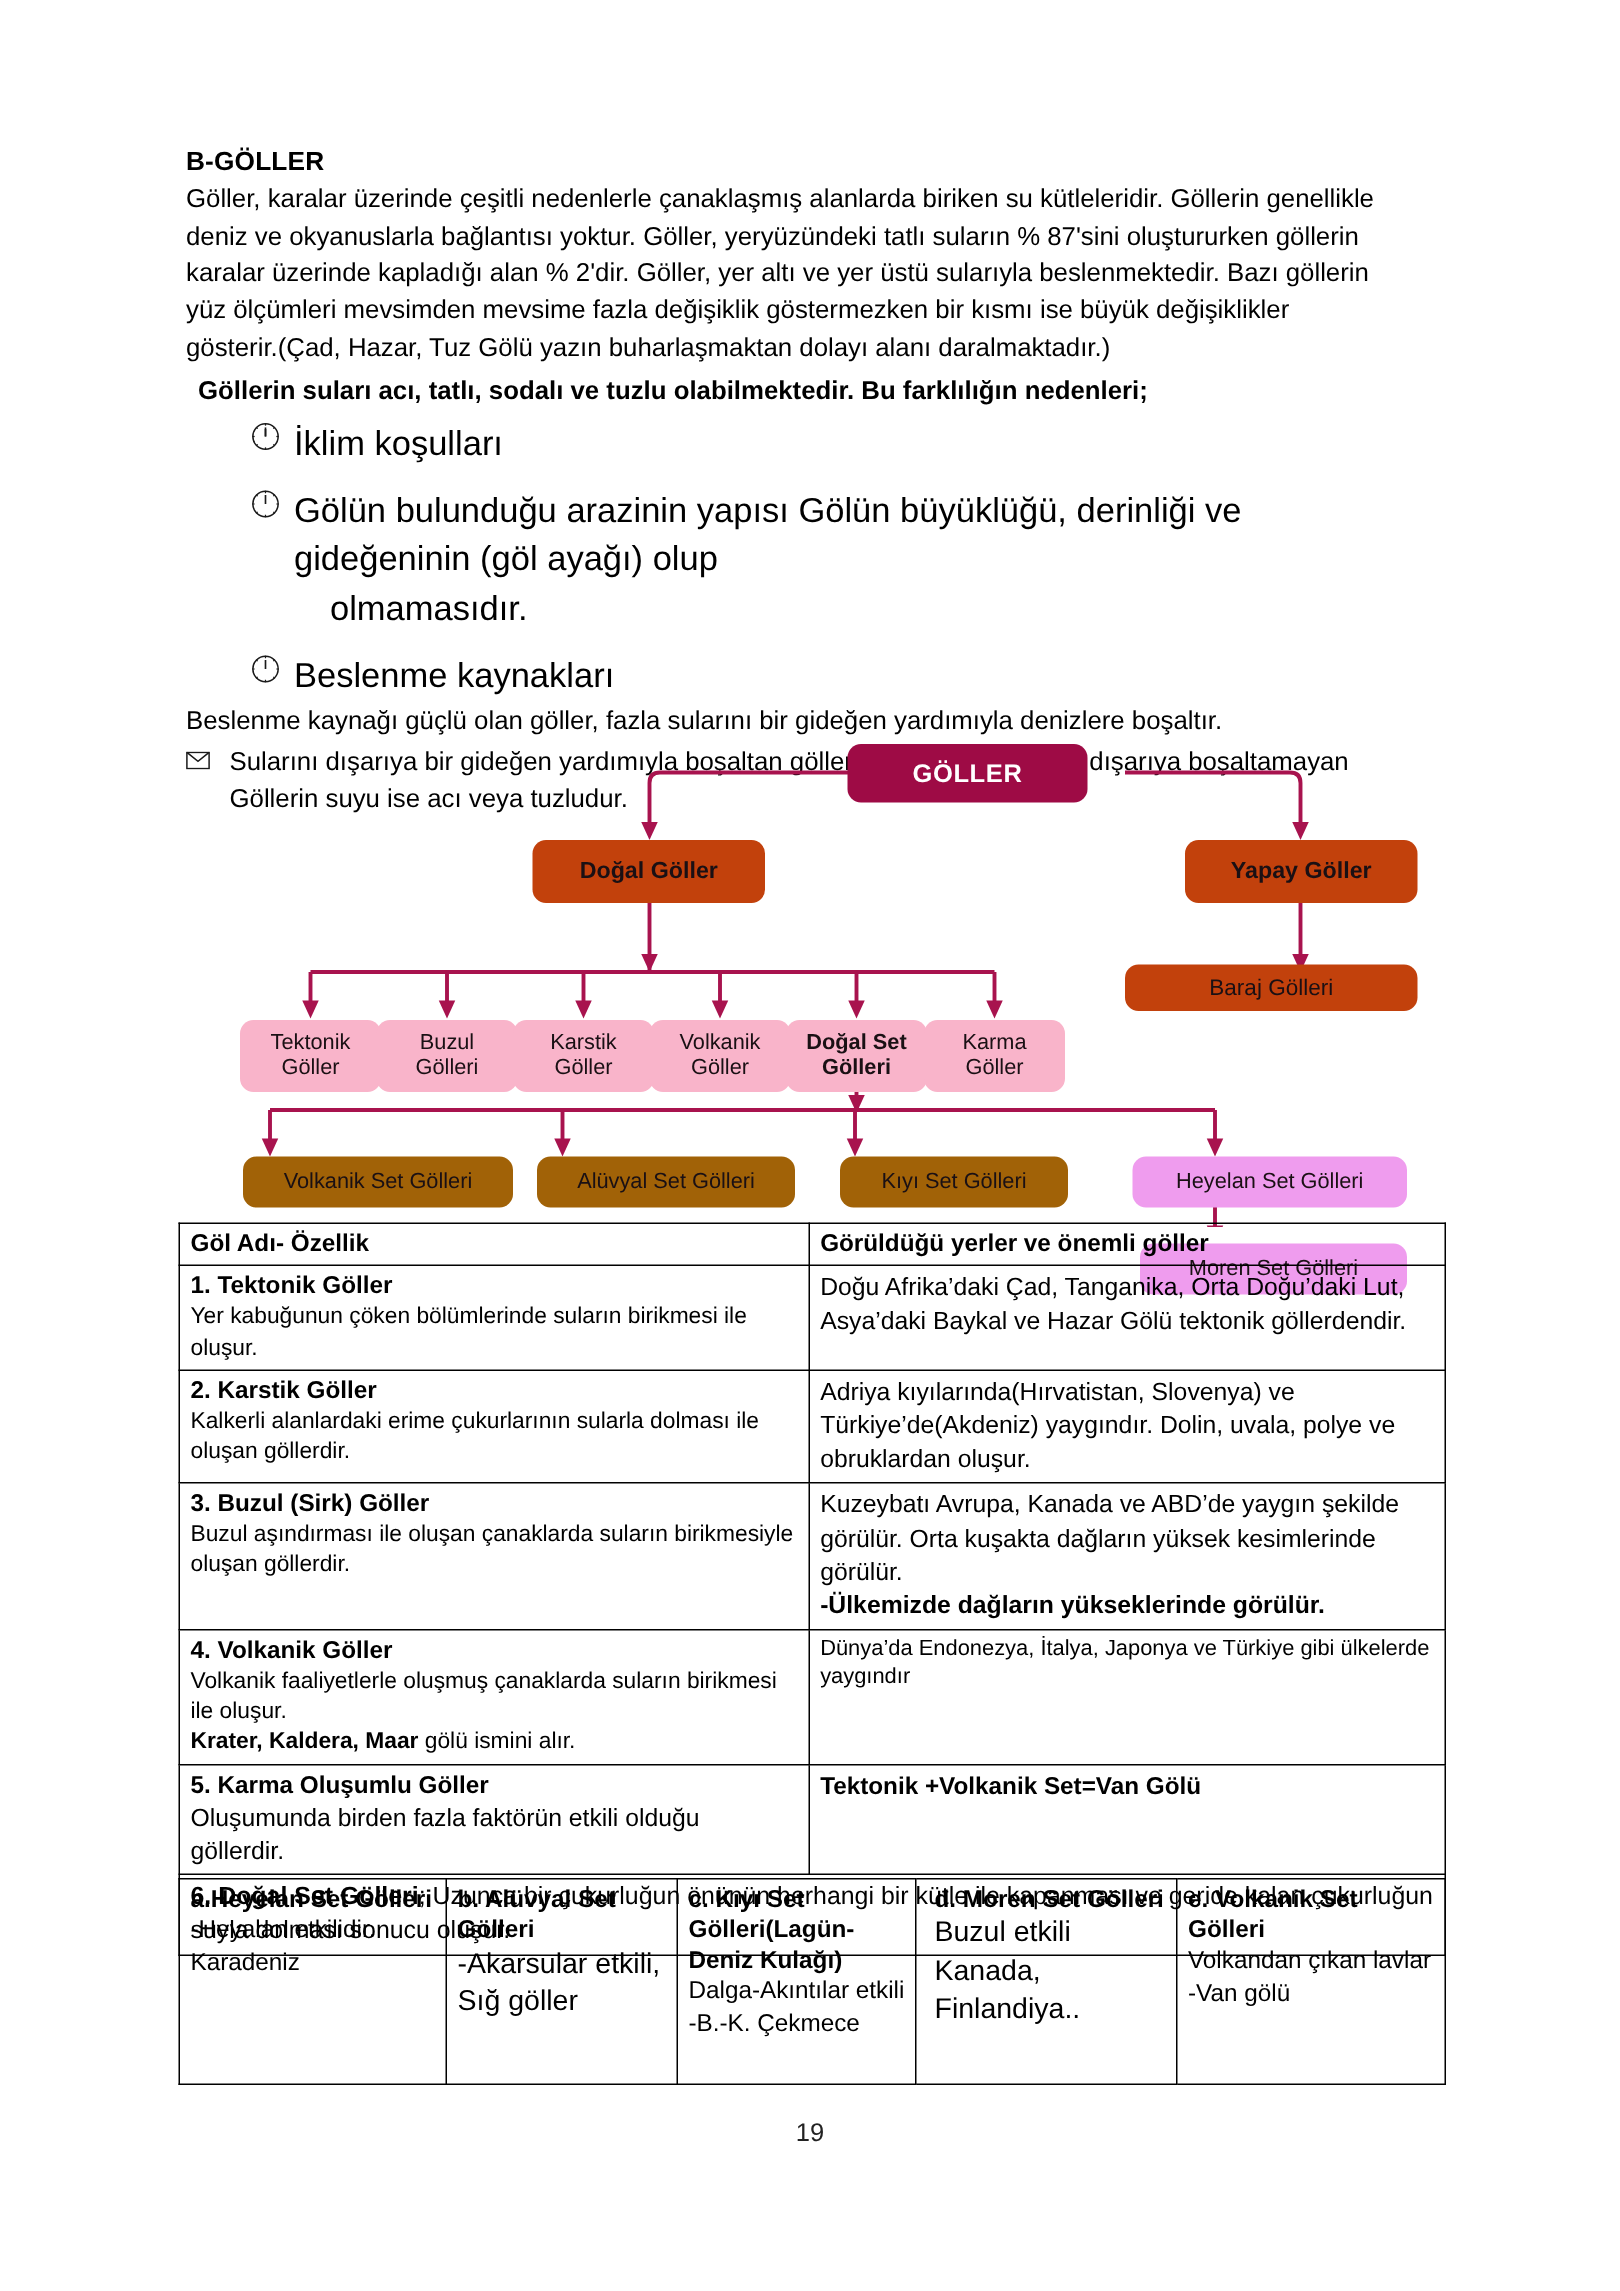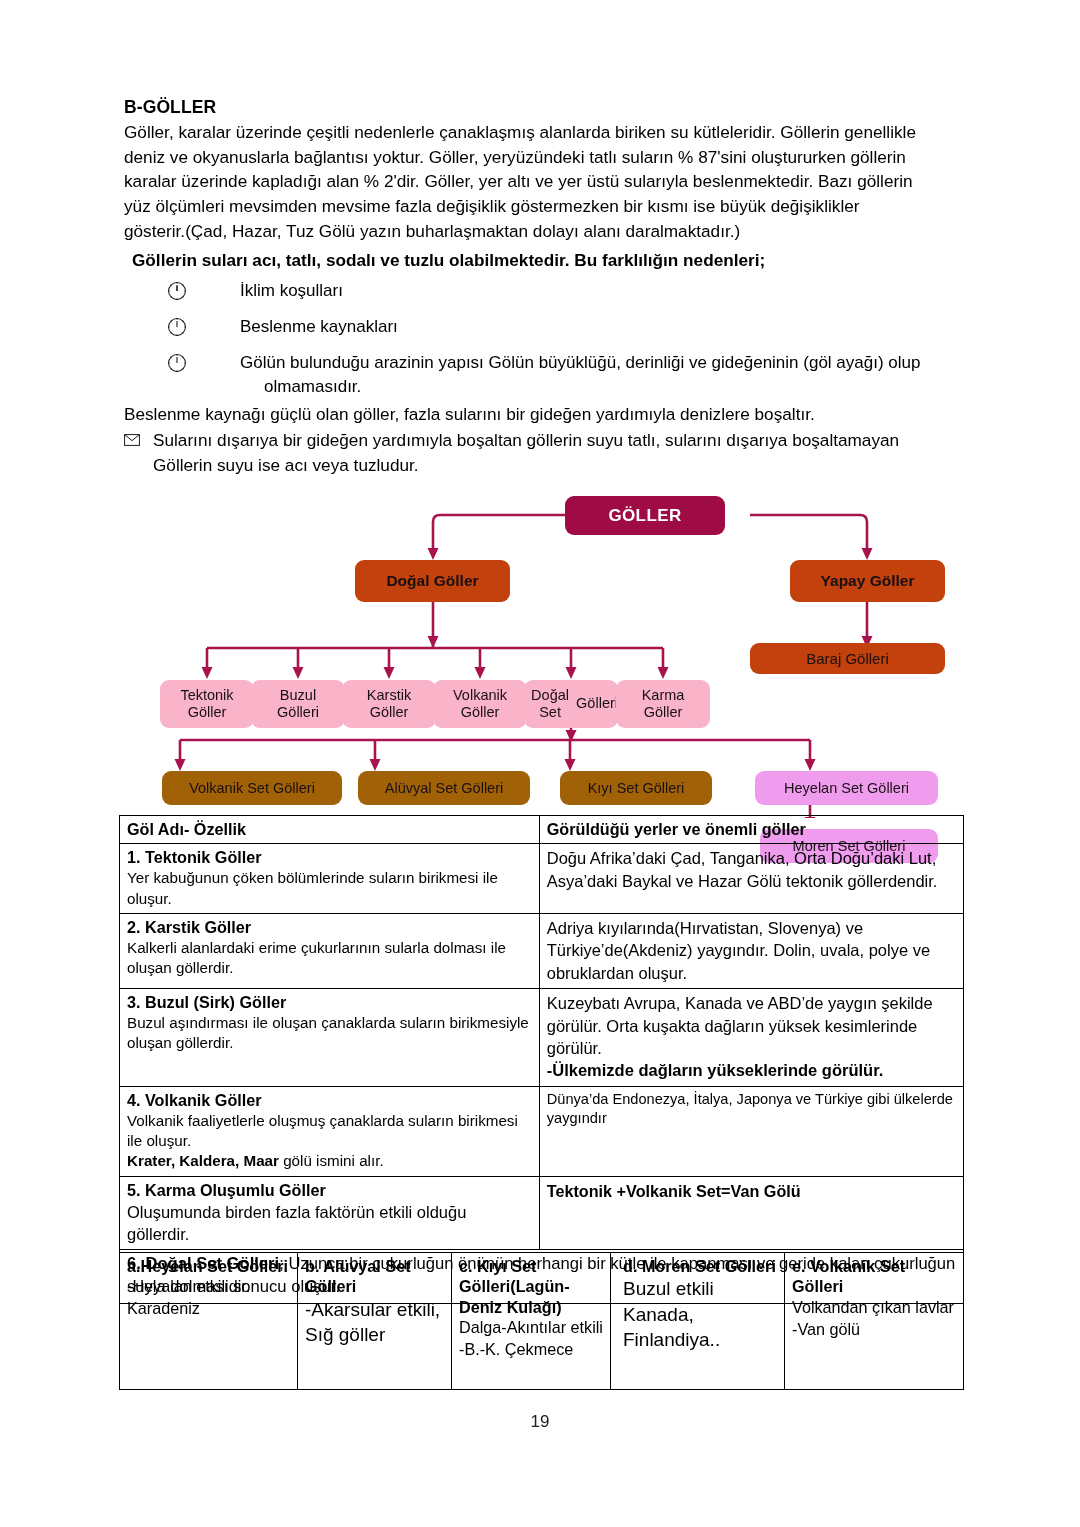--- a/index.html
+++ b/index.html
@@ -16,21 +16,21 @@
   
   .content { position:absolute; left:124px; top:96px; width:800px; }
   .h-title { font-weight:bold; font-size:17.5px; line-height:1.30; letter-spacing:.1px; }
   .para { font-size:17.2px; line-height:1.445; margin-top:1px; text-align:left; }
   .bold-line { font-weight:bold; font-size:17.2px; line-height:1.40; margin-top:4px; padding-left:8px; }
 
   .bullets { margin-top:7px; }
   .bullet-row { display:flex; align-items:flex-start; margin-bottom:12px; padding-left:42px; }
   .bullet-row:last-child { margin-bottom:2px; }
   .clock-ico { width:22px; height:22px; flex:0 0 22px; margin-right:8px; margin-top:1px; }
-  .bullet-text { font-size:17px; line-height:1.42;margin-left:44px; }
+  .bullet-text { font-size:23px; line-height:1.42; }
   .bullet-text .cont { display:block; padding-left:24px; }
 
   .plain-line { font-size:17.2px; line-height:1.445; }
   .env-row { display:flex; align-items:flex-start; margin-top:2px; }
   .env-ico { flex:0 0 16px; width:16px; height:12px; margin-top:6px; margin-right:13px; }
   .env-text { font-size:17.2px; line-height:1.445; }
 
   
   .diagram { position:absolute; left:150px; top:488px; width:800px; height:330px; }
   .diagram svg { display:block; }
@@ -91,38 +91,20 @@
               <line x1="12" y1="19.9" x2="12" y2="21.6"></line>
             <line x1="2.4" y1="12" x2="4.1" y2="12"></line>
               <line x1="19.9" y1="12" x2="21.6" y2="12"></line>
             <line x1="5.2" y1="5.2" x2="6.3" y2="6.3"></line>
               <line x1="17.7" y1="17.7" x2="18.8" y2="18.8"></line>
             <line x1="18.8" y1="5.2" x2="17.7" y2="6.3"></line>
               <line x1="6.3" y1="17.7" x2="5.2" y2="18.8"></line>
           </g>
         </svg>
         <div class="bullet-text">İklim koşulları</div>
-      </div>
-
-      <div class="bullet-row">
-        <svg class="clock-ico" viewBox="0 0 24 24">
-          <circle cx="12" cy="12" r="9.2" fill="none" stroke="#1a1a1a" stroke-width="1.1"></circle>
-          <line x1="12" y1="12" x2="12" y2="5.4" stroke="#1a1a1a" stroke-width="1.2"></line>
-          <g stroke="#1a1a1a" stroke-width="0.9">
-            <line x1="12" y1="2.4" x2="12" y2="4.1"></line>
-              <line x1="12" y1="19.9" x2="12" y2="21.6"></line>
-            <line x1="2.4" y1="12" x2="4.1" y2="12"></line>
-              <line x1="19.9" y1="12" x2="21.6" y2="12"></line>
-            <line x1="5.2" y1="5.2" x2="6.3" y2="6.3"></line>
-              <line x1="17.7" y1="17.7" x2="18.8" y2="18.8"></line>
-            <line x1="18.8" y1="5.2" x2="17.7" y2="6.3"></line>
-              <line x1="6.3" y1="17.7" x2="5.2" y2="18.8"></line>
-          </g>
-        </svg>
-        <div class="bullet-text">Beslenme kaynakları</div>
       </div>
 
       <div class="bullet-row">
         <svg class="clock-ico" viewBox="0 0 24 24">
           <circle cx="12" cy="12" r="9.2" fill="none" stroke="#1a1a1a" stroke-width="1.1"></circle>
           <line x1="12" y1="12" x2="12" y2="5.4" stroke="#1a1a1a" stroke-width="1.2"></line>
           <g stroke="#1a1a1a" stroke-width="0.9">
             <line x1="12" y1="2.4" x2="12" y2="4.1"></line>
               <line x1="12" y1="19.9" x2="12" y2="21.6"></line>
             <line x1="2.4" y1="12" x2="4.1" y2="12"></line>
@@ -130,20 +112,38 @@
             <line x1="5.2" y1="5.2" x2="6.3" y2="6.3"></line>
               <line x1="17.7" y1="17.7" x2="18.8" y2="18.8"></line>
             <line x1="18.8" y1="5.2" x2="17.7" y2="6.3"></line>
               <line x1="6.3" y1="17.7" x2="5.2" y2="18.8"></line>
           </g>
         </svg>
         <div class="bullet-text">
           <span>Gölün bulunduğu arazinin yapısı Gölün büyüklüğü, derinliği ve gideğeninin (göl ayağı) olup</span>
           <span class="cont">olmamasıdır.</span>
         </div>
+      </div>
+
+      <div class="bullet-row">
+        <svg class="clock-ico" viewBox="0 0 24 24">
+          <circle cx="12" cy="12" r="9.2" fill="none" stroke="#1a1a1a" stroke-width="1.1"></circle>
+          <line x1="12" y1="12" x2="12" y2="5.4" stroke="#1a1a1a" stroke-width="1.2"></line>
+          <g stroke="#1a1a1a" stroke-width="0.9">
+            <line x1="12" y1="2.4" x2="12" y2="4.1"></line>
+              <line x1="12" y1="19.9" x2="12" y2="21.6"></line>
+            <line x1="2.4" y1="12" x2="4.1" y2="12"></line>
+              <line x1="19.9" y1="12" x2="21.6" y2="12"></line>
+            <line x1="5.2" y1="5.2" x2="6.3" y2="6.3"></line>
+              <line x1="17.7" y1="17.7" x2="18.8" y2="18.8"></line>
+            <line x1="18.8" y1="5.2" x2="17.7" y2="6.3"></line>
+              <line x1="6.3" y1="17.7" x2="5.2" y2="18.8"></line>
+          </g>
+        </svg>
+        <div class="bullet-text">Beslenme kaynakları</div>
       </div>
 
     </div>
 
     <div class="plain-line">Beslenme kaynağı güçlü olan göller, fazla sularını bir gideğen yardımıyla denizlere boşaltır.</div>
 
     <div class="env-row">
       <svg class="env-ico" viewBox="0 0 16 12">
         <rect x="0.6" y="0.6" width="14.8" height="10.8" fill="none" stroke="#1a1a1a" stroke-width="1"></rect>
         <polyline points="0.6,0.6 8,6.6 15.4,0.6" fill="none" stroke="#1a1a1a" stroke-width="1"></polyline>
@@ -229,21 +229,21 @@
       <span>Gölleri</span>
     </div>
     <div class="node n-leaf" style="left:192px; top:192px; width:94px; height:48px; flex-direction:column;">
       <span>Karstik</span>
       <span>Göller</span>
     </div>
     <div class="node n-leaf" style="left:283px; top:192px; width:94px; height:48px; flex-direction:column;">
       <span>Volkanik</span>
       <span>Göller</span>
     </div>
-    <div class="node n-leaf" style="left:374px; top:192px; width:94px; height:48px; flex-direction:row;">
+    <div class="node n-leaf" style="left:374px; top:192px; width:94px; height:48px; flex-direction:column;font-weight:bold;">
       <span>Doğal Set</span>
       <span>Gölleri</span>
     </div>
     <div class="node n-leaf" style="left:466px; top:192px; width:94px; height:48px; flex-direction:column;">
       <span>Karma</span>
       <span>Göller</span>
     </div>
 
     <div class="node n-set" style="left:12px; top:283px; width:180px; height:34px;">
       <span>Volkanik Set Gölleri</span>

